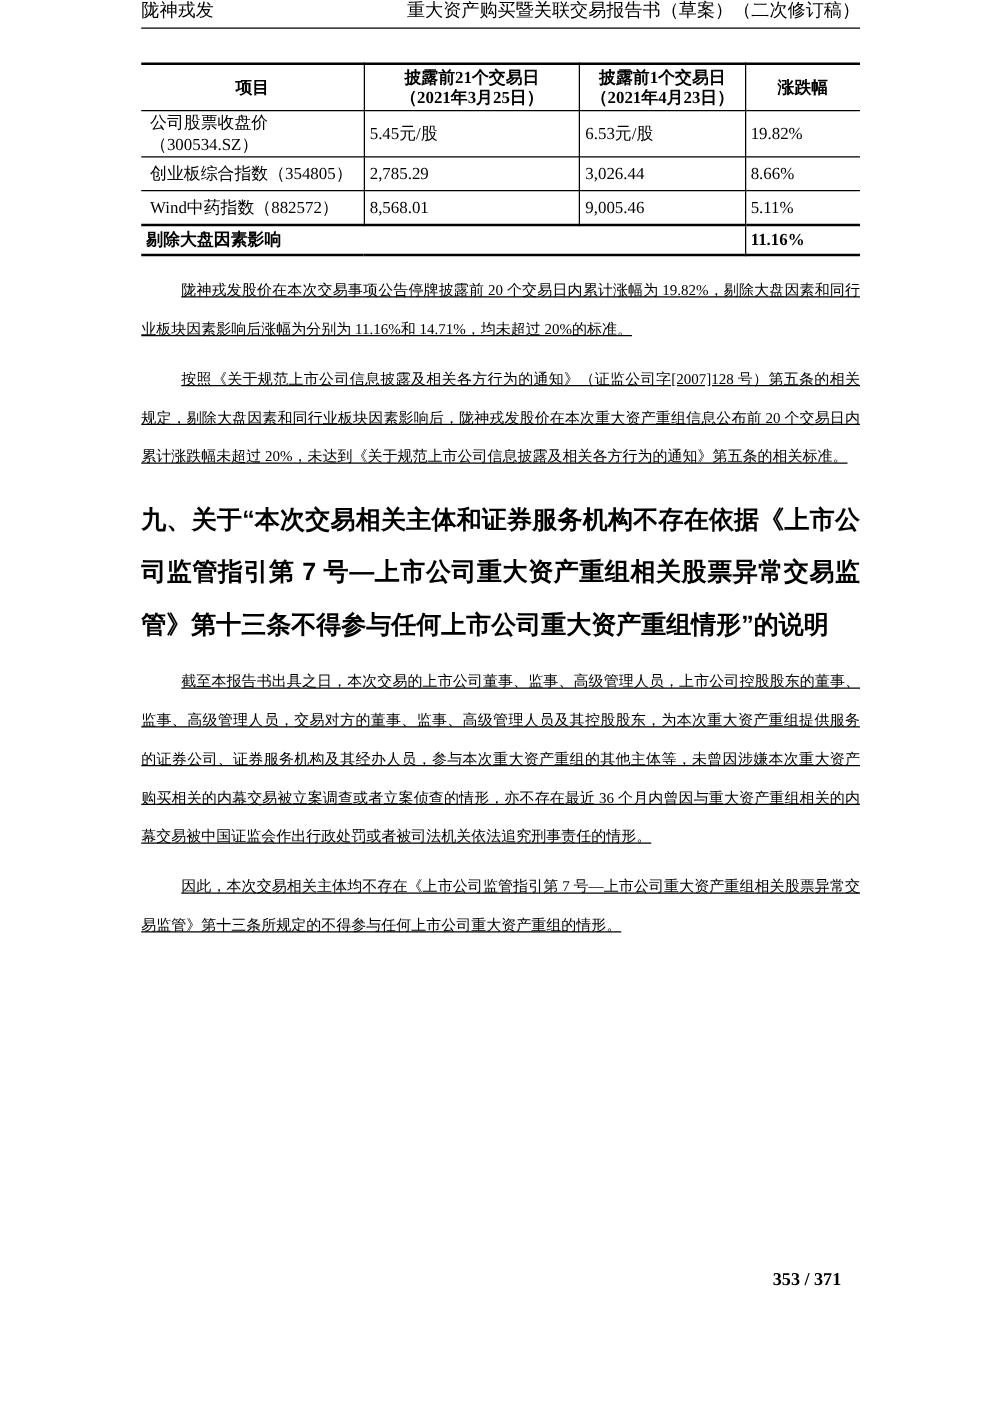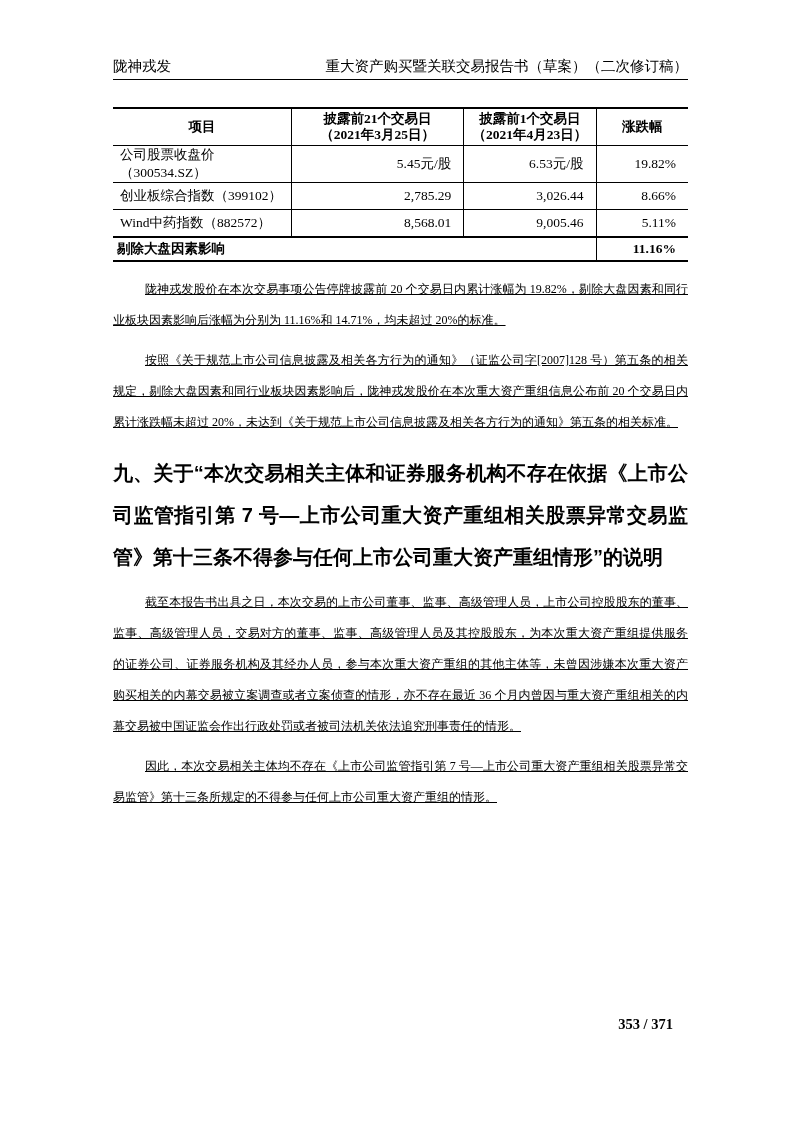--- a/index.html
+++ b/index.html
@@ -5,40 +5,40 @@
   html,body { margin:0; padding:0; background:#ffffff; }
   .page {
     position:relative; width:793px; height:1122px; background:#ffffff;
     color:#000; font-family:"Liberation Serif","DejaVu Serif",serif;
     overflow:hidden;
   }
   .content { position:absolute; left:113px; width:575px; top:0; }
 
   .doc-header {
     display:flex; justify-content:space-between; align-items:flex-end;
-    padding-top:57px; padding-bottom:3px;
+    padding-bottom:3px;
     border-bottom:1.5px solid #000;
     font-size:14.5px; line-height:19px;
   }
 
   table.price-table {
     width:100%; border-collapse:collapse; margin-top:27px;
     border-top:2.5px solid #000; border-bottom:2.5px solid #000;
     font-size:13.5px;
   }
   .price-table th, .price-table td { border:1px solid #000; }
   .price-table th:first-child, .price-table td:first-child { border-left:none; }
   .price-table th:last-child,  .price-table td:last-child  { border-right:none; }
   .price-table thead th {
     font-weight:bold; text-align:center; vertical-align:middle;
     padding:2px 2px; line-height:16px; height:32px;
   }
   .price-table tbody td { height:26px; padding:0 4px; vertical-align:middle; }
   .price-table td.item { text-align:left; padding-left:7px; }
-  .price-table td.num  { text-align:right; padding-right:12px; }
+  .price-table td.num  { text-align:left; padding-right:12px; }
   .price-table tr.summary td { font-weight:bold; height:22px; }
   .price-table tr.summary td.label { text-align:left; }
   .price-table tr.summary-first td { border-top:2px solid #000; }
   .col-item { width:31%; } .col-b21 { width:30%; } .col-b1 { width:23%; } .col-chg { width:16%; }
 
   p.body-p {
     font-size:12px; line-height:31px; margin:0; margin-top:9px;
     text-align:justify; text-indent:32px;
     word-break:break-all;
     text-decoration:underline;
@@ -90,21 +90,21 @@
         </tr>
       </thead>
       <tbody>
         <tr>
           <td class="item">公司股票收盘价（300534.SZ）</td>
           <td class="num">5.45元/股</td>
           <td class="num">6.53元/股</td>
           <td class="num">19.82%</td>
         </tr>
         <tr>
-          <td class="item">创业板综合指数（399102）</td>
+          <td class="item">创业板综合指数（354805）</td>
           <td class="num">2,785.29</td>
           <td class="num">3,026.44</td>
           <td class="num">8.66%</td>
         </tr>
         <tr>
           <td class="item">Wind中药指数（882572）</td>
           <td class="num">8,568.01</td>
           <td class="num">9,005.46</td>
           <td class="num">5.11%</td>
         </tr>

